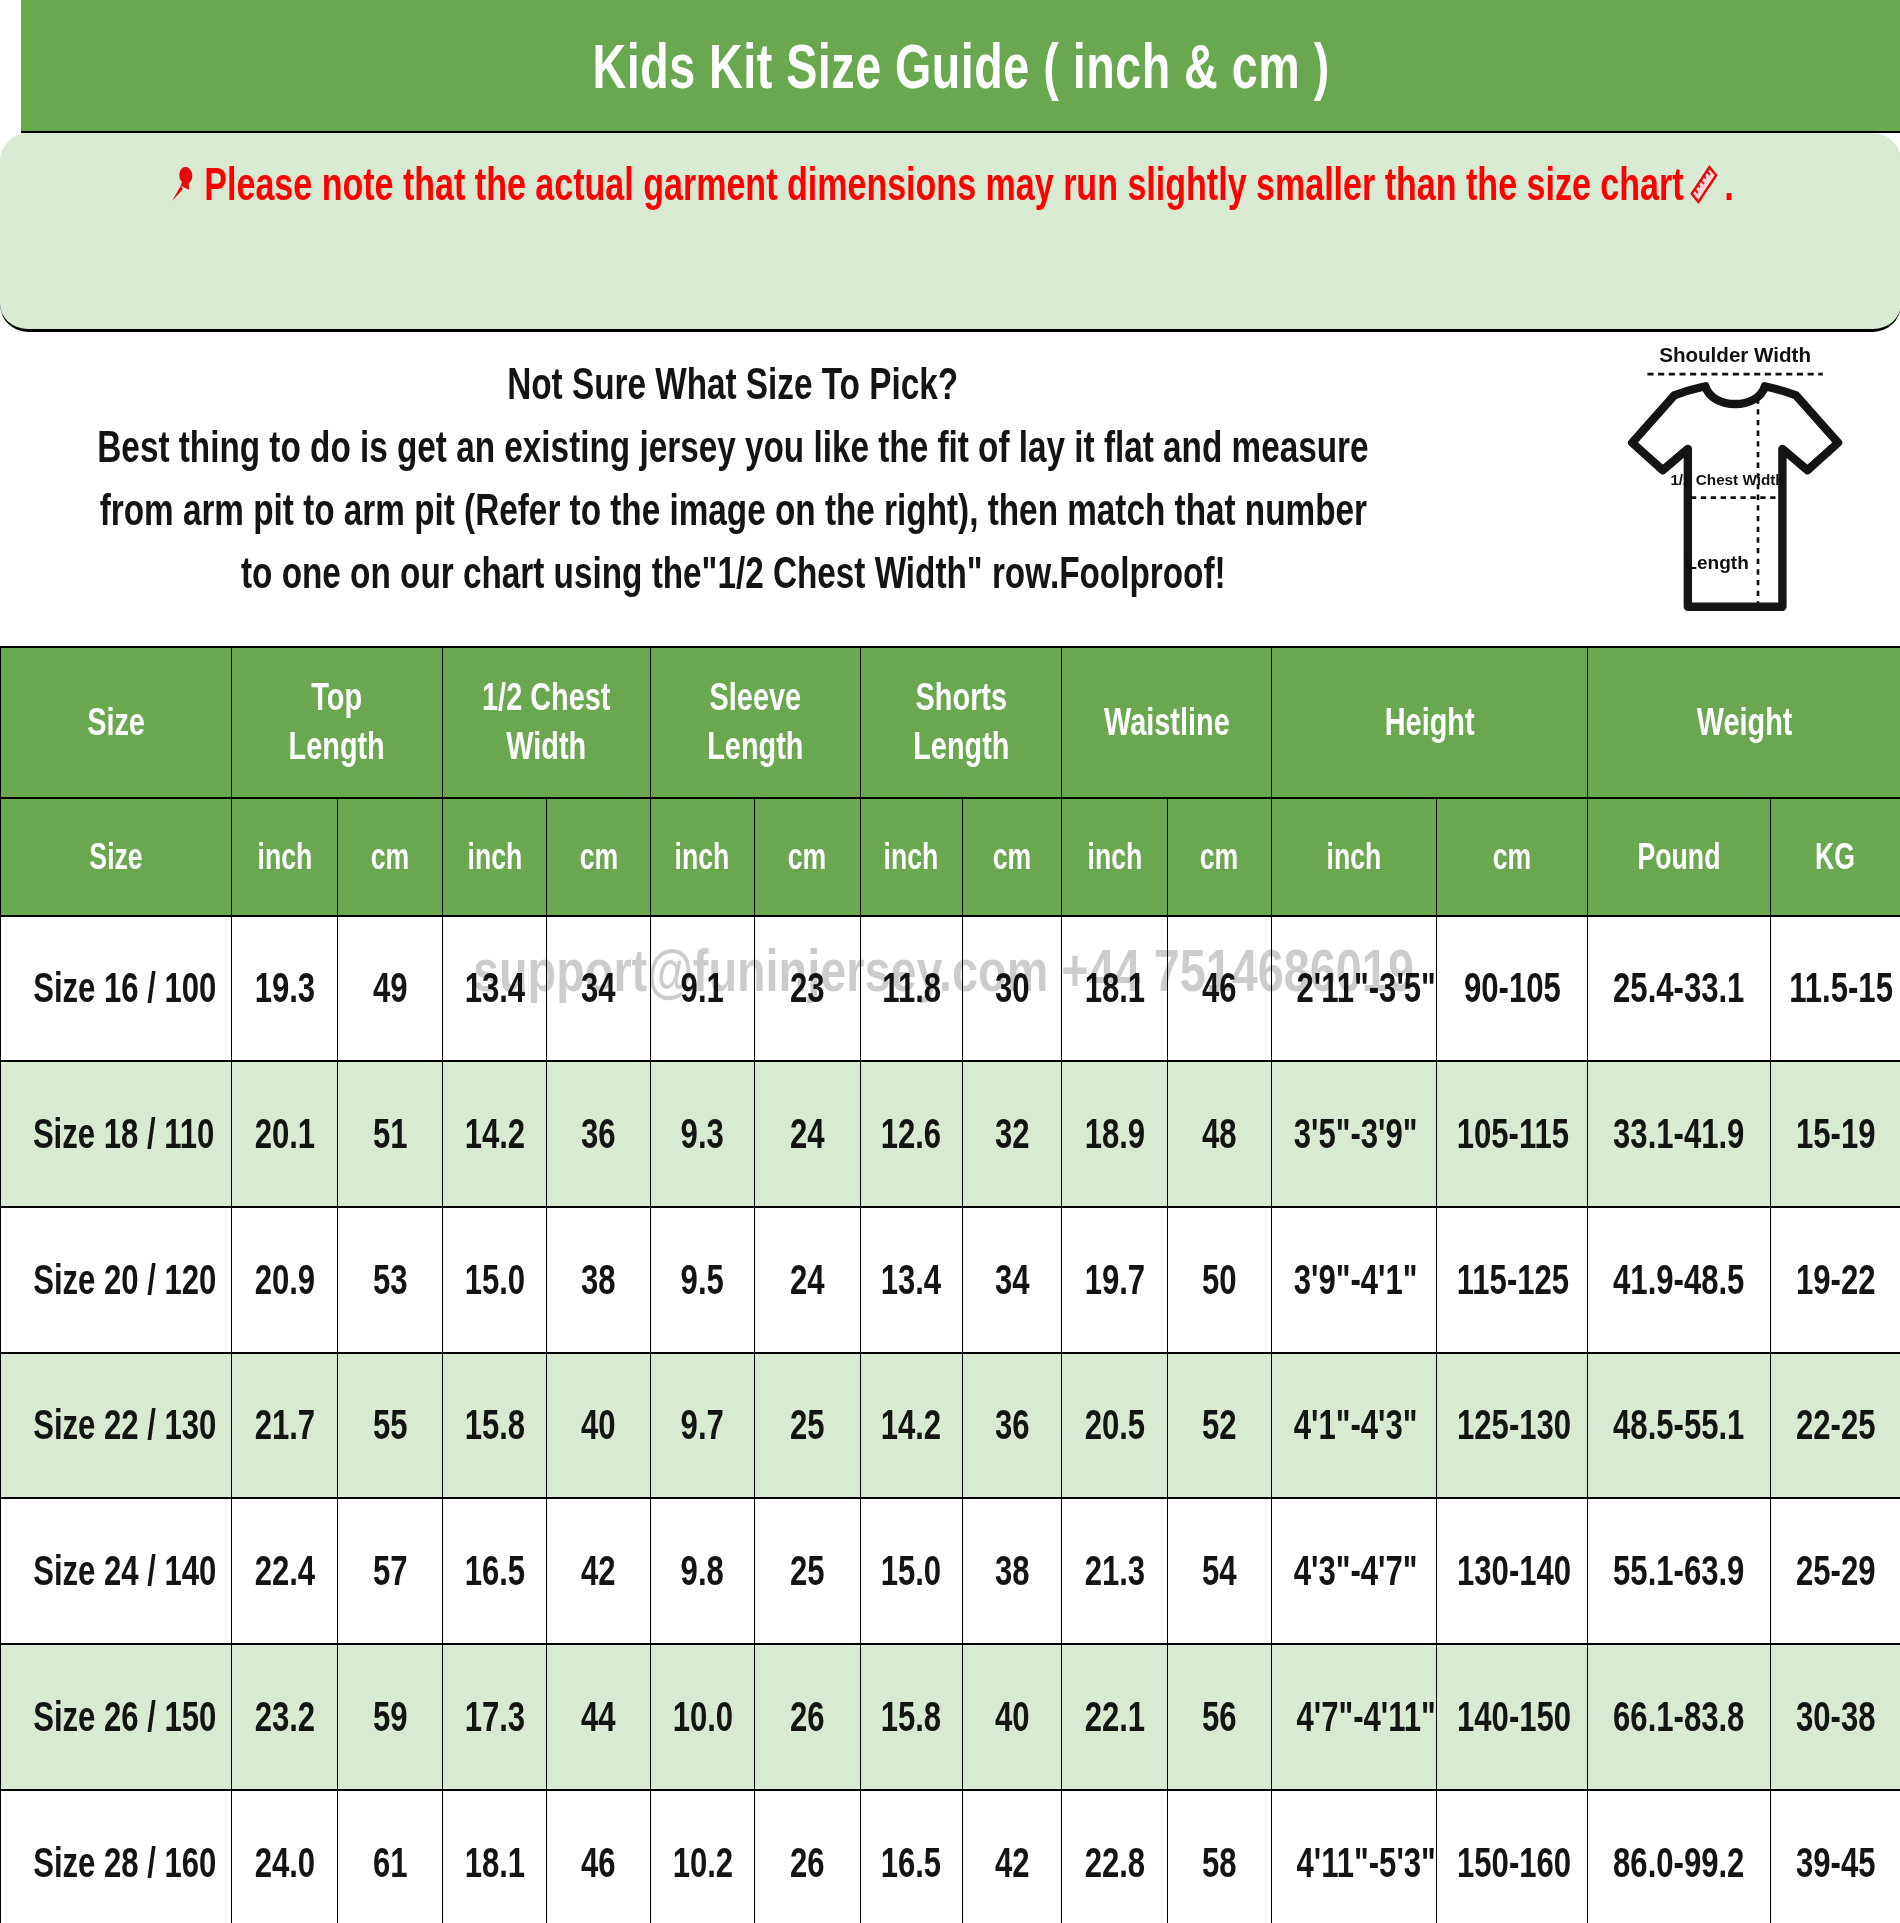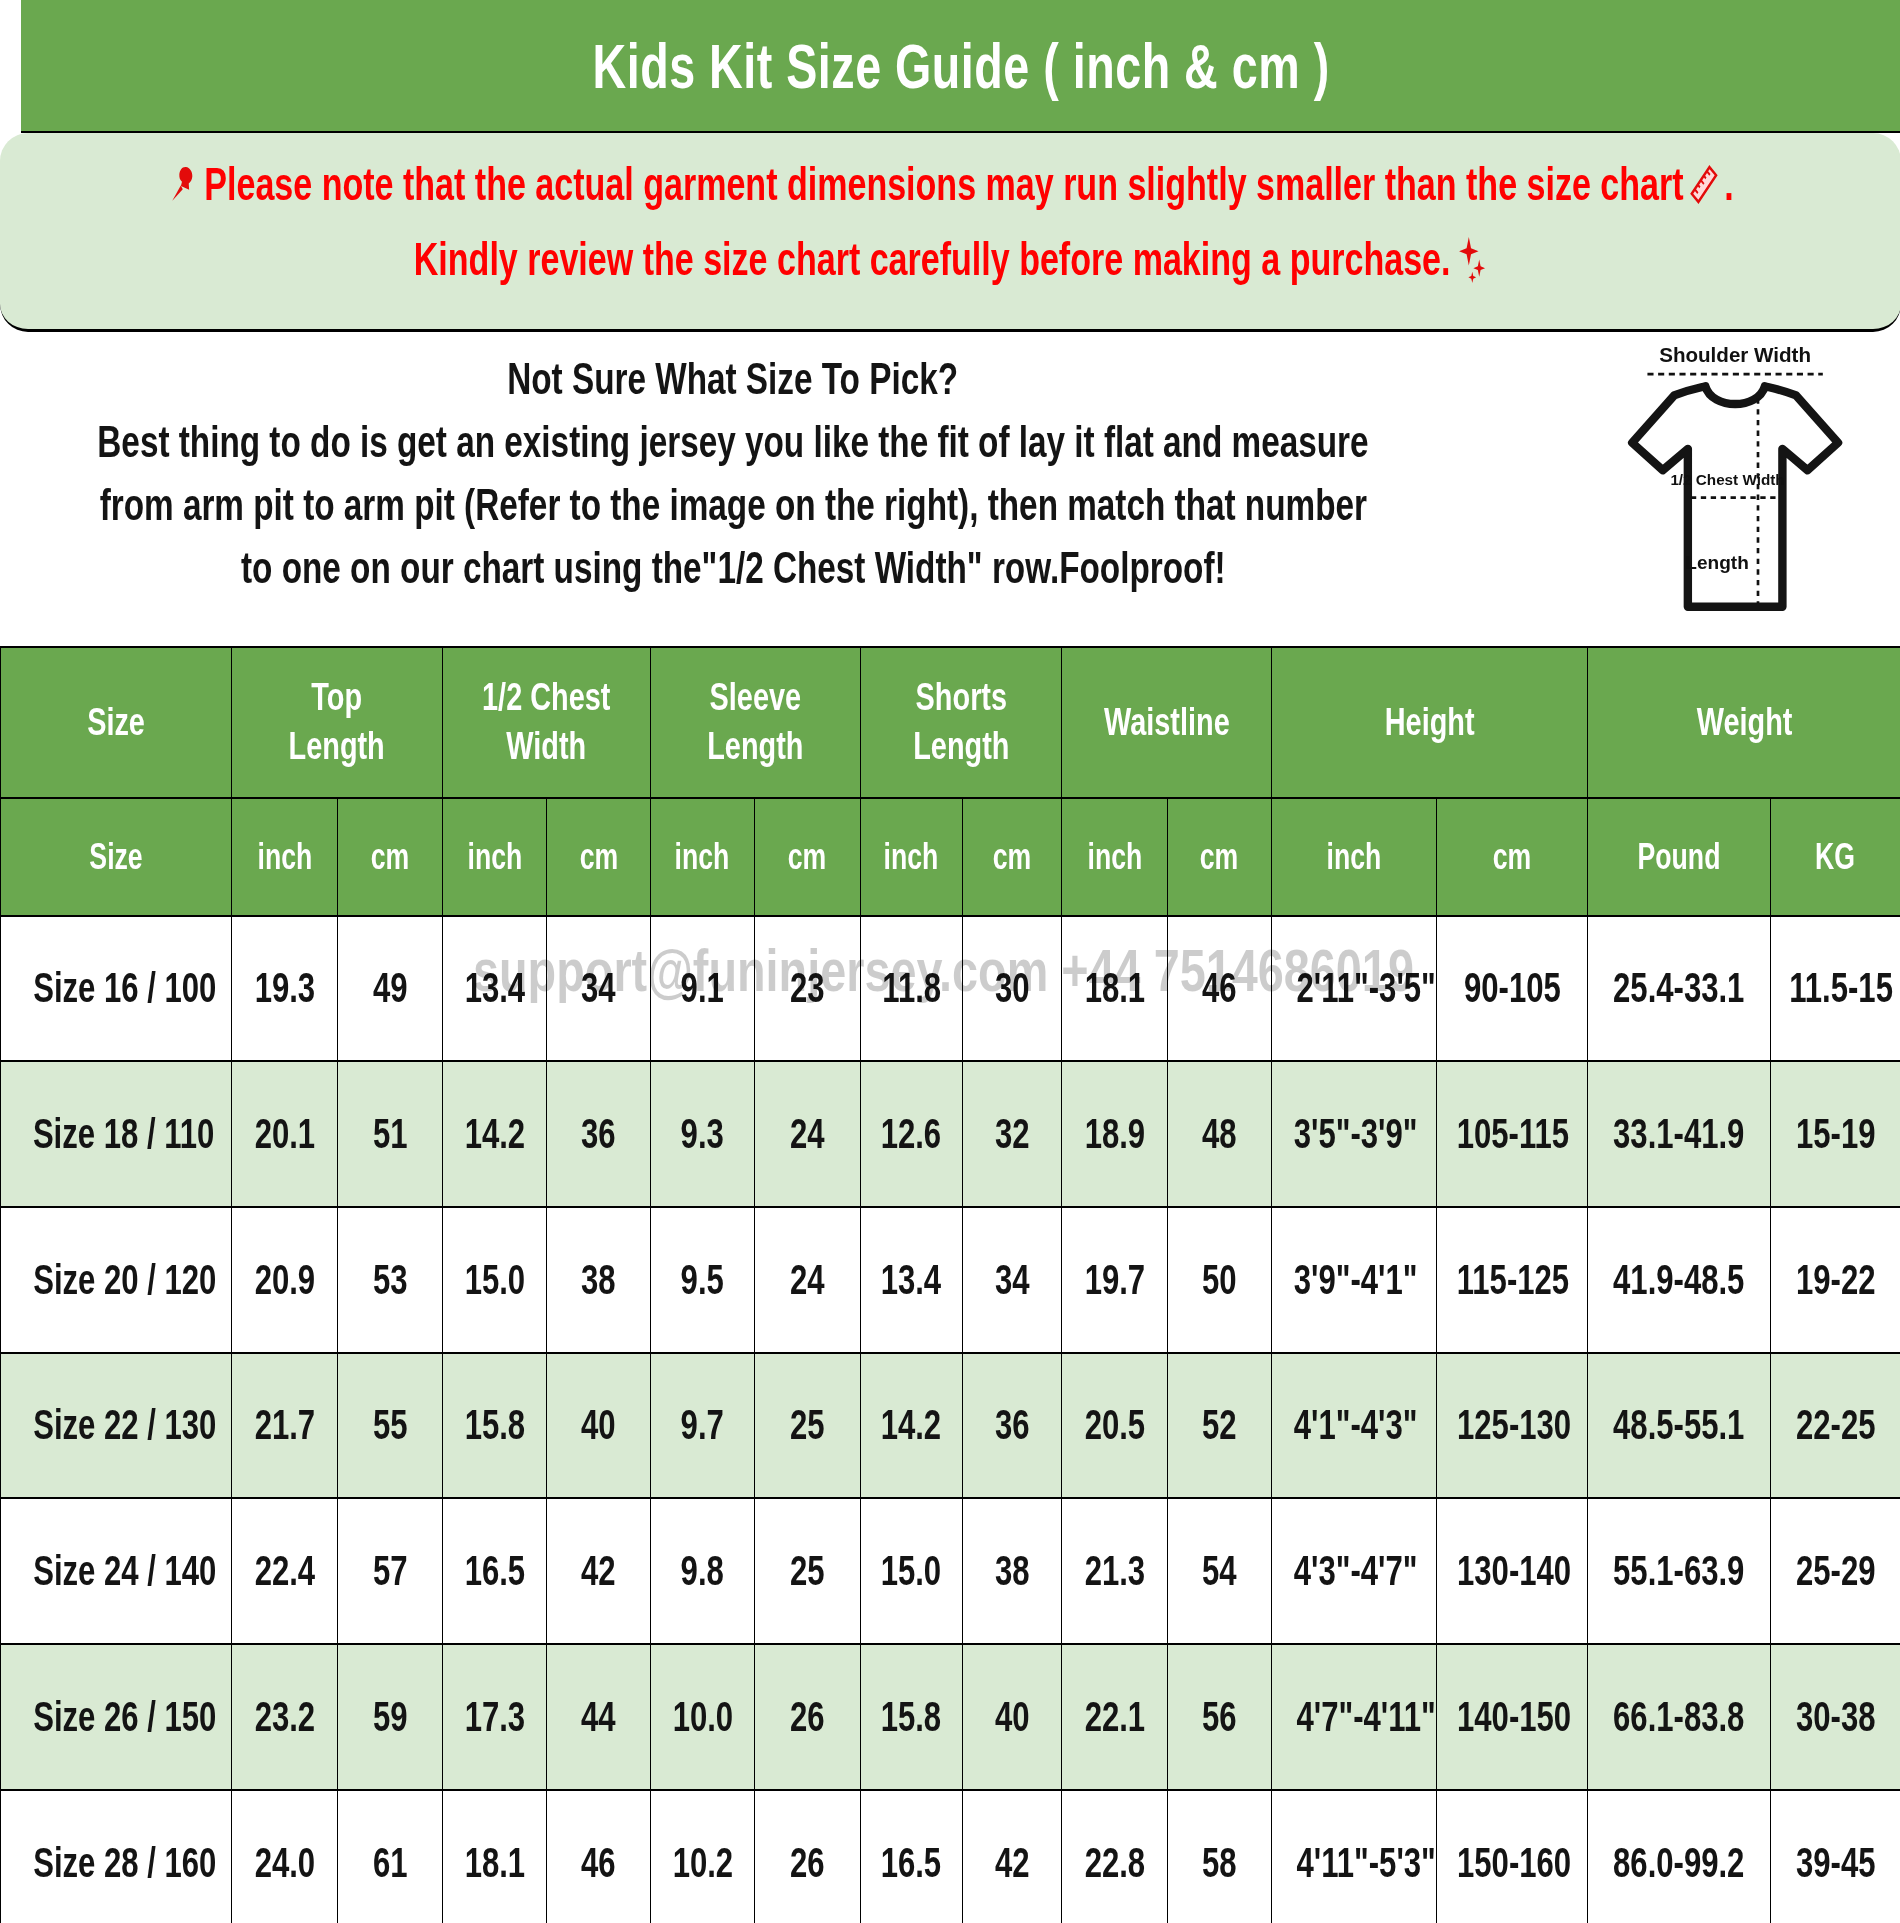--- a/index.html
+++ b/index.html
@@ -14,21 +14,21 @@
   .title-bar .t{font-size:63px;color:#fff;letter-spacing:0.7px;}
   
   .banner{height:182px;background:var(--banner,#d9ead3);border-bottom:3px solid #000;
           padding-top:13.5px;box-sizing:content-box;border-radius:28px;}
   .banner .line{height:75px;display:flex;justify-content:center;align-items:center;}
   .banner .cond-line{font-size:46px;color:var(--red,#ff0000);}
   .banner svg{flex:0 0 auto;}
   
   .info{height:314px;background:#fff;position:relative;}
   .info-text{position:absolute;left:0;top:21px;width:1466px;}
-  .info-text .iline{height:63px;display:flex;justify-content:center;align-items:flex-start;
+  .info-text .iline{height:63px;display:flex;justify-content:center;align-items:center;
                     font-size:45px;color:#141414;}
   .tee{position:absolute;right:21px;top:4.5px;}
   
   table{width:1901px;height:1291px;border-collapse:collapse;table-layout:fixed;background:#fff;}
   th,td{border:solid #000;border-width:2.2px 1.5px;text-align:center;vertical-align:middle;padding:0;}
   thead th{background:var(--green,#6aa84f);color:#fff;}
   .hrow1{height:151px;}
   .hrow1 .cond{font-size:39px;white-space:normal;line-height:1.25;max-width:95%;}
   .hrow2{height:118px;}
   .hrow2 .cond{font-size:36px;}
@@ -57,32 +57,20 @@
         </g>
       </svg>
       <span>Please note that the actual garment dimensions may run slightly smaller than the size chart</span>
       <svg width="43" height="43" viewBox="0 0 24 24">
         <g transform="rotate(-48 12 12)">
           <rect x="2" y="8.6" width="20" height="6.8" fill="#ffd9d9" stroke="#e30b0b" stroke-width="1.6"></rect>
           <path d="M5.4 8.6v3.2M8.8 8.6v2.2M12.2 8.6v3.2M15.6 8.6v2.2M19 8.6v3.2" stroke="#e30b0b" stroke-width="1.3" fill="none"></path>
         </g>
       </svg>
       <span>.</span>
-    </div>
-  </div>
-  <div class="line">
-    <div class="cond-line">
-      <span>Kindly review the size chart carefully before making a purchase.</span>
-      <svg width="45" height="49" viewBox="0 0 24 26">
-        <g fill="#e30b0b">
-          <path d="M10 1l1.6 6 5.4 1.6-5.4 1.6L10 16.2 8.4 10.2 3 8.6l5.4-1.6z"></path>
-          <path d="M17.5 13l1 3.6 3.2 1-3.2 1-1 3.6-1-3.6-3.2-1 3.2-1z"></path>
-          <path d="M12.5 19.5l.7 2.3 2.1.7-2.1.7-.7 2.3-.7-2.3-2.1-.7 2.1-.7z"></path>
-        </g>
-      </svg>
     </div>
   </div>
 </section>
 
 <section class="info">
   <div class="info-text">
     <div class="iline">
         <span class="cond">Not Sure What Size To Pick?</span>
       </div>
     <div class="iline">

